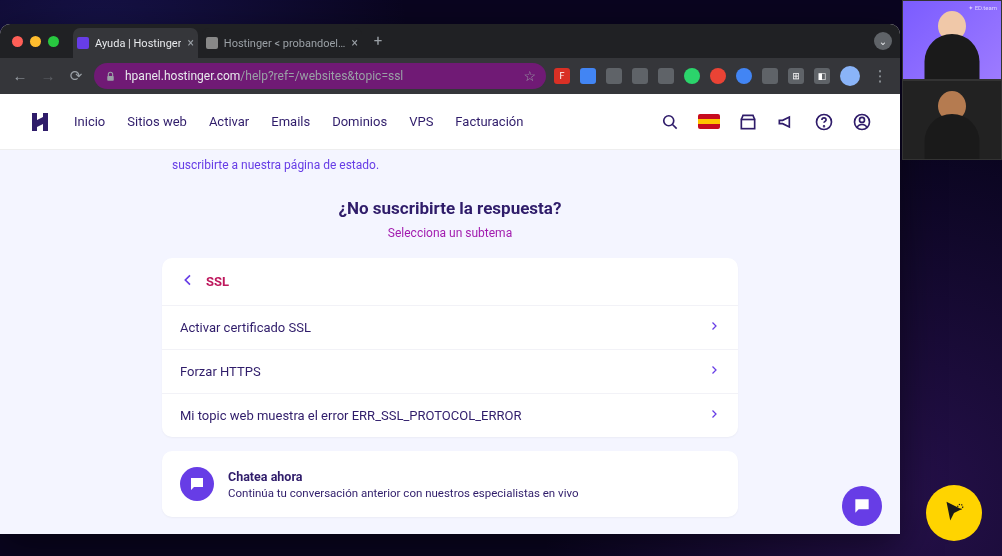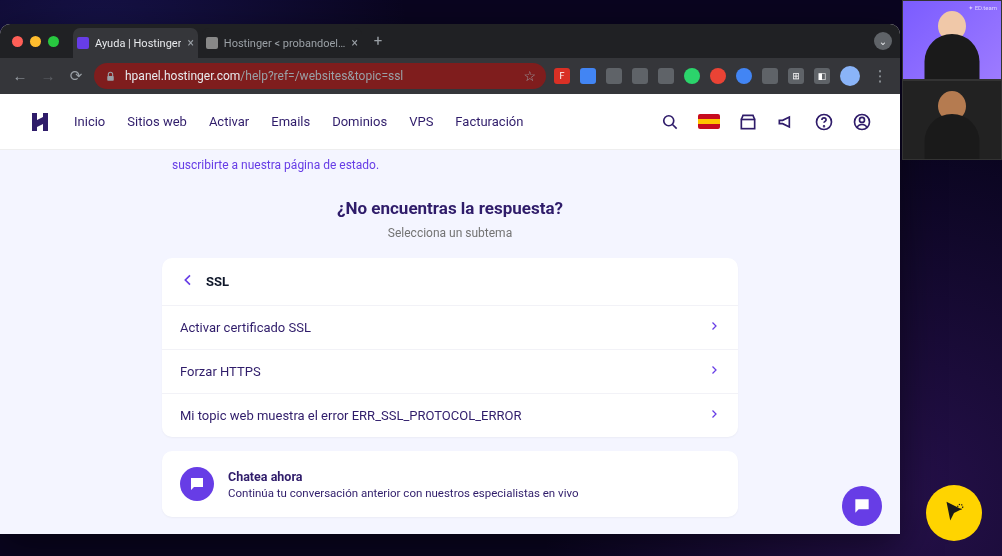--- a/index.html
+++ b/index.html
@@ -12,44 +12,44 @@
 .tab { display: flex; align-items: center; gap: 6px; background: #35363a; color: #e8eaed; font-size: 11px; padding: 6px 4px; border-radius: 7px 7px 0 0; height: 30px; margin-top: 4px; max-width: 160px; }
 .tab.inactive { background: #202124; color: #9aa0a6; }
 .tab-fav { width: 12px; height: 12px; border-radius: 2px; background: #673de6; flex-shrink: 0; }
 .tab-fav.g { background: #888; }
 .tab-title { white-space: nowrap; overflow: hidden; text-overflow: ellipsis; flex: 1; }
 .tab-x { font-size: 12px; color: #9aa0a6; }
 .newtab { color: #9aa0a6; font-size: 15px; padding: 0 8px; }
 .tabbar-end { margin-left: auto; width: 18px; height: 18px; border-radius: 50%; background: #5f6368; display: flex; align-items: center; justify-content: center; color: #e8eaed; font-size: 10px; }
 .addrbar { height: 36px; background: #35363a; display: flex; align-items: center; gap: 8px; padding: 0 10px; }
 .navbtn { color: #9aa0a6; width: 20px; text-align: center; font-size: 15px; cursor: pointer; }
-.urlbox { flex: 1; background: #7f1d1d; border-radius: 16px; height: 26px; display: flex; align-items: center; padding: 0 10px; gap: 8px; }
+.urlbox { flex: 1; background: #701a75; border-radius: 16px; height: 26px; display: flex; align-items: center; padding: 0 10px; gap: 8px; }
 .lock { width: 13px; height: 13px; display: flex; align-items: center; justify-content: center; }
 .lock svg { width: 13px; height: 13px; fill: #9aa0a6; }
 .url { color: #e8eaed; font-size: 12px; flex: 1; white-space: nowrap; overflow: hidden; }
 .url .dim { color: #9aa0a6; }
 .star { color: #9aa0a6; font-size: 14px; }
 .ext { display: flex; gap: 10px; align-items: center; }
 .exticon { width: 16px; height: 16px; border-radius: 3px; background: #5f6368; font-size: 9px; color: #fff; display: flex; align-items: center; justify-content: center; }
 .avatar { width: 20px; height: 20px; border-radius: 50%; background: #8ab4f8; }
 .content { height: calc(100% - 70px); background: #f4f5ff; overflow: hidden; position: relative; }
 .topnav { height: 56px; background: #fff; display: flex; align-items: center; padding: 0 28px; gap: 22px; border-bottom: 1px solid #eee; }
 .logo { width: 24px; height: 24px; }
 .logo svg { width: 24px; height: 24px; fill: #2f1c6a; }
 .navlink { font-size: 13px; color: #2f1c6a; font-weight: 400; cursor: pointer; }
 .topnav-right { margin-left: auto; display: flex; gap: 18px; align-items: center; }
 .tico { width: 20px; height: 20px; display: flex; align-items: center; justify-content: center; color: #2f1c6a; cursor: pointer; }
 .tico svg { width: 20px; height: 20px; stroke: #2f1c6a; fill: none; stroke-width: 2; }
 .flag { width: 22px; height: 15px; background: linear-gradient(to bottom, #c60b1e 33%, #ffc400 33%, #ffc400 66%, #c60b1e 66%); border-radius: 2px; }
 .scrollarea { padding: 0 24px 20px; }
 .statuslink { color: #673de6; font-size: 12px; margin: 8px 0 0 148px; display: block; }
 .sect-title { text-align: center; font-size: 17px; font-weight: 700; color: #2f1c6a; margin-top: 26px; }
-.sect-sub { text-align: center; font-size: 12px; color: #737373; margin-top: 8px; margin-bottom: 18px; }
+.sect-sub { text-align: center; font-size: 12px; color: #a21caf; margin-top: 8px; margin-bottom: 18px; }
 .card { background: #fff; border-radius: 10px; width: 576px; margin: 0 auto 14px; box-shadow: 0 1px 2px rgba(0,0,0,.04); }
-.card-head { display: flex; align-items: center; gap: 10px; padding: 14px 18px; font-size: 13px; font-weight: 700; color: #0f172a; }
+.card-head { display: flex; align-items: center; gap: 10px; padding: 14px 18px; font-size: 13px; font-weight: 700; color: #be185d; }
 .backarr svg { width: 16px; height: 16px; stroke: #673de6; fill: none; stroke-width: 2.5; }
 .listitem { display: flex; align-items: center; justify-content: space-between; padding: 14px 18px; font-size: 13px; color: #2f1c6a; cursor: pointer; border-top: 1px solid #f2f2f7; }
 .listitem:first-of-type { border-top: 1px solid #f2f2f7; }
 .chev svg { width: 12px; height: 12px; stroke: #673de6; fill: none; stroke-width: 2.5; }
 .chatcard { display: flex; align-items: center; gap: 14px; padding: 16px 18px; }
 .chatico { width: 34px; height: 34px; border-radius: 50%; background: #673de6; display: flex; align-items: center; justify-content: center; }
 .chatico svg { width: 18px; height: 18px; fill: #fff; }
 .chattxt .t { font-size: 12.5px; font-weight: 700; color: #2f1c6a; }
 .chattxt .s { font-size: 11.5px; color: #2f1c6a; margin-top: 2px; }
 .floatchat { position: absolute; right: 18px; bottom: 8px; width: 40px; height: 40px; border-radius: 50%; background: #673de6; display: flex; align-items: center; justify-content: center; cursor: pointer; }
@@ -163,21 +163,21 @@
               <circle cx="12" cy="12" r="9"></circle>
               <circle cx="12" cy="9.5" r="3"></circle>
               <path d="M6 19c1-3 4-4 6-4s5 1 6 4"></path>
             </svg>
           </div>
       </div>
     </div>
 
     <div class="scrollarea">
       <a class="statuslink">suscribirte a nuestra página de estado.</a>
-      <h2 class="sect-title">¿No encuentras la respuesta?</h2>
+      <h2 class="sect-title">¿No suscribirte la respuesta?</h2>
       <p class="sect-sub">Selecciona un subtema</p>
 
       <div class="card">
         <div class="card-head">
           <span class="backarr"><svg viewBox="0 0 24 24">
                 <path d="M15 5l-7 7 7 7"></path>
               </svg></span>
           <span>SSL</span>
         </div>
         <div class="listitem">

